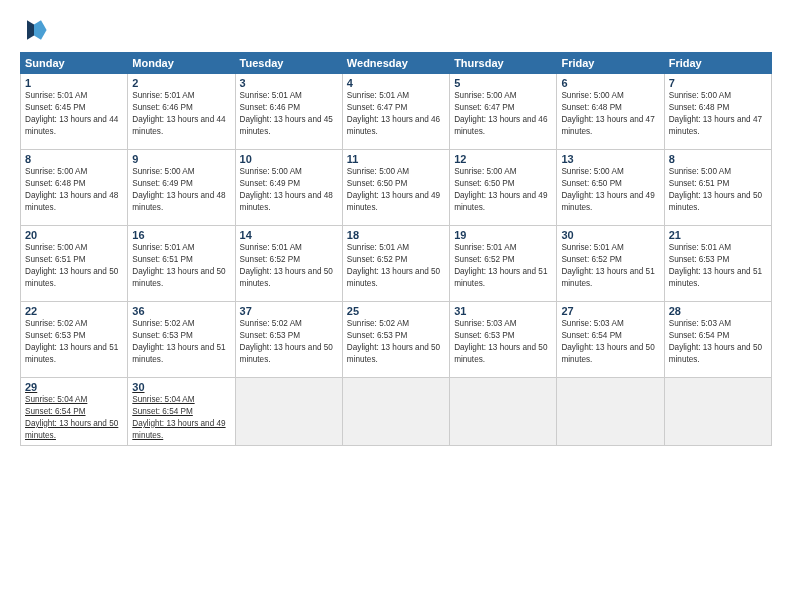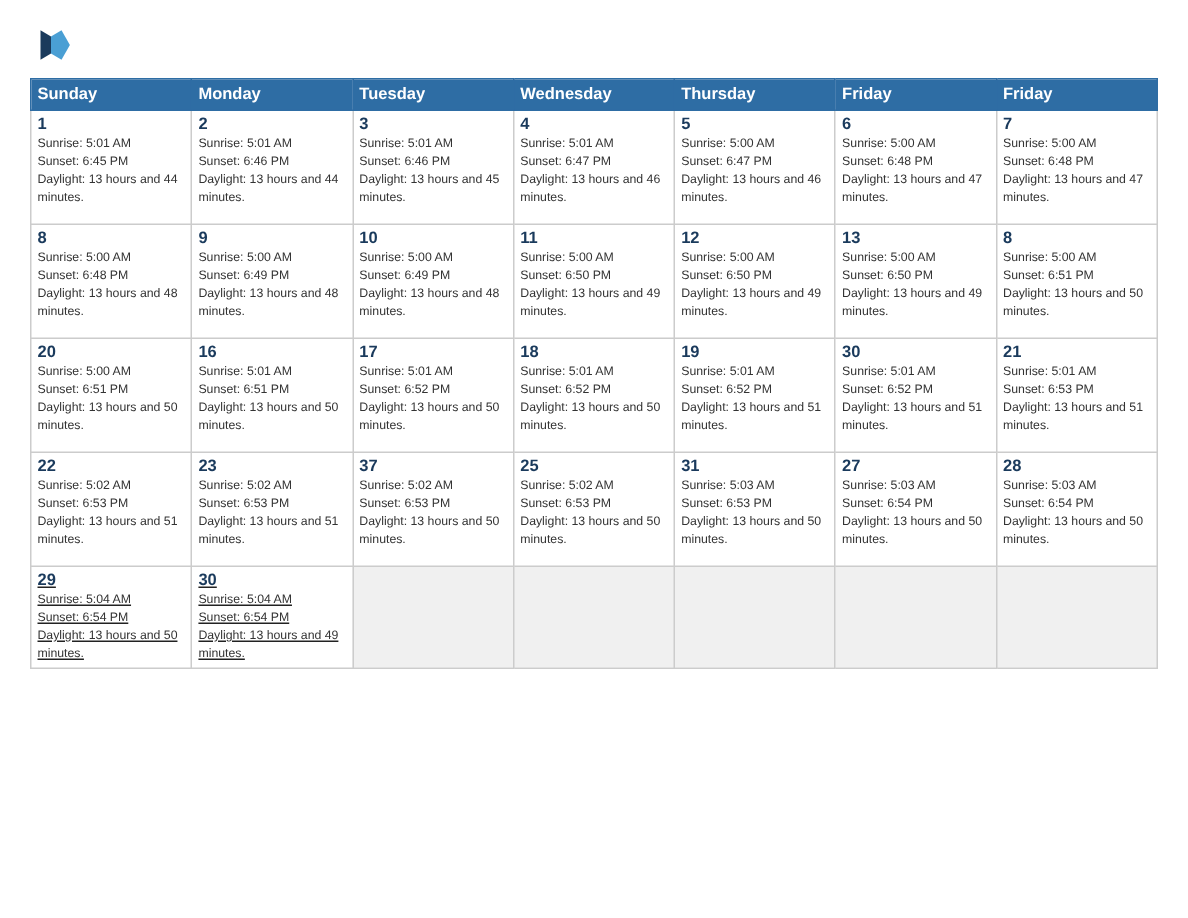--- a/index.html
+++ b/index.html
@@ -193,21 +193,21 @@
         <tr>
           <td>
             <span class="day-num">20</span>
             <div class="day-info">Sunrise: 5:00 AM<br>Sunset: 6:51 PM<br>Daylight: 13 hours and 50 minutes.</div>
           </td>
           <td>
             <span class="day-num">16</span>
             <div class="day-info">Sunrise: 5:01 AM<br>Sunset: 6:51 PM<br>Daylight: 13 hours and 50 minutes.</div>
           </td>
           <td>
-            <span class="day-num">17</span>
+            <span class="day-num">14</span>
             <div class="day-info">Sunrise: 5:01 AM<br>Sunset: 6:52 PM<br>Daylight: 13 hours and 50 minutes.</div>
           </td>
           <td>
             <span class="day-num">18</span>
             <div class="day-info">Sunrise: 5:01 AM<br>Sunset: 6:52 PM<br>Daylight: 13 hours and 50 minutes.</div>
           </td>
           <td>
             <span class="day-num">19</span>
             <div class="day-info">Sunrise: 5:01 AM<br>Sunset: 6:52 PM<br>Daylight: 13 hours and 51 minutes.</div>
           </td>
@@ -219,21 +219,21 @@
             <span class="day-num">21</span>
             <div class="day-info">Sunrise: 5:01 AM<br>Sunset: 6:53 PM<br>Daylight: 13 hours and 51 minutes.</div>
           </td>
         </tr>
         <tr>
           <td>
             <span class="day-num">22</span>
             <div class="day-info">Sunrise: 5:02 AM<br>Sunset: 6:53 PM<br>Daylight: 13 hours and 51 minutes.</div>
           </td>
           <td>
-            <span class="day-num">23</span>
+            <span class="day-num">36</span>
             <div class="day-info">Sunrise: 5:02 AM<br>Sunset: 6:53 PM<br>Daylight: 13 hours and 51 minutes.</div>
           </td>
           <td>
             <span class="day-num">37</span>
             <div class="day-info">Sunrise: 5:02 AM<br>Sunset: 6:53 PM<br>Daylight: 13 hours and 50 minutes.</div>
           </td>
           <td>
             <span class="day-num">25</span>
             <div class="day-info">Sunrise: 5:02 AM<br>Sunset: 6:53 PM<br>Daylight: 13 hours and 50 minutes.</div>
           </td>

